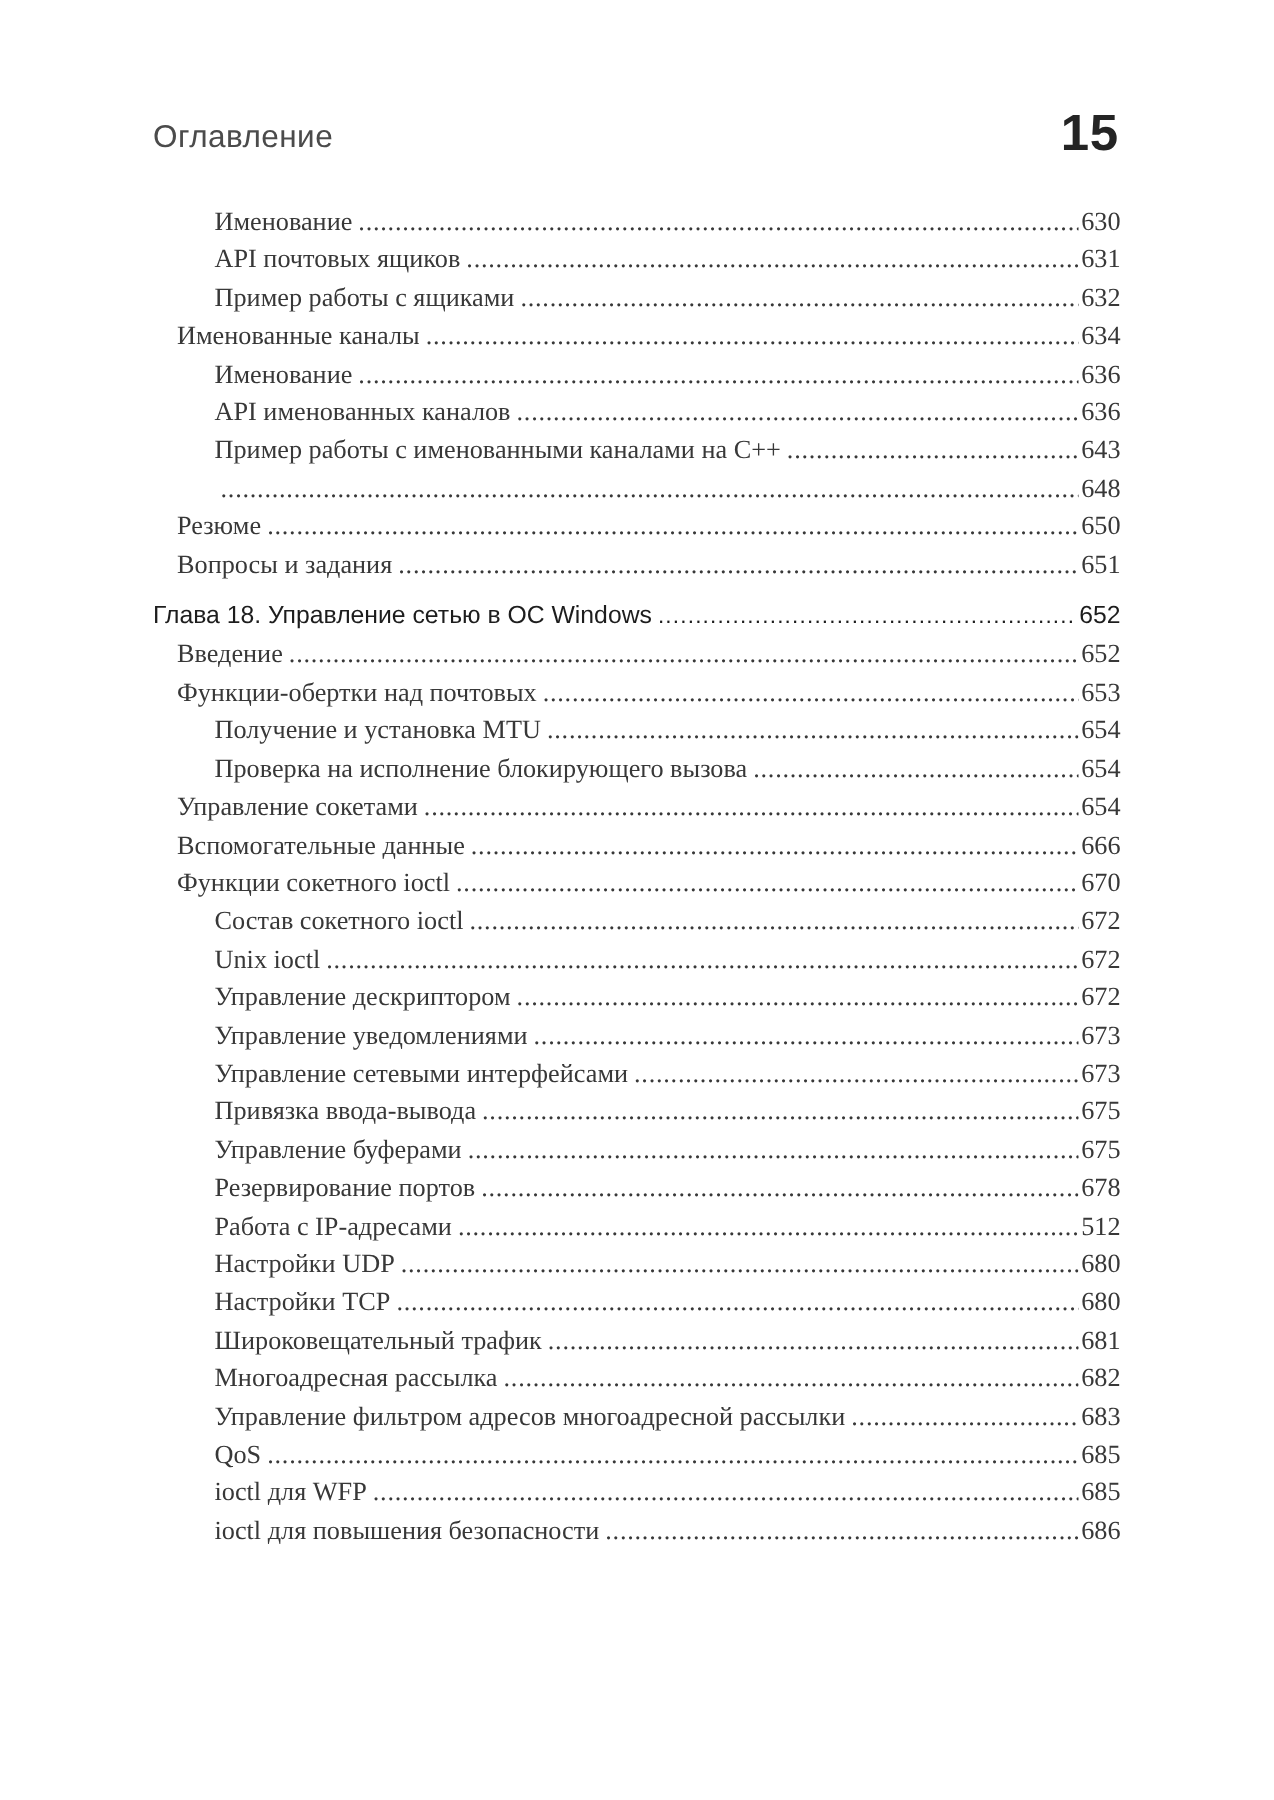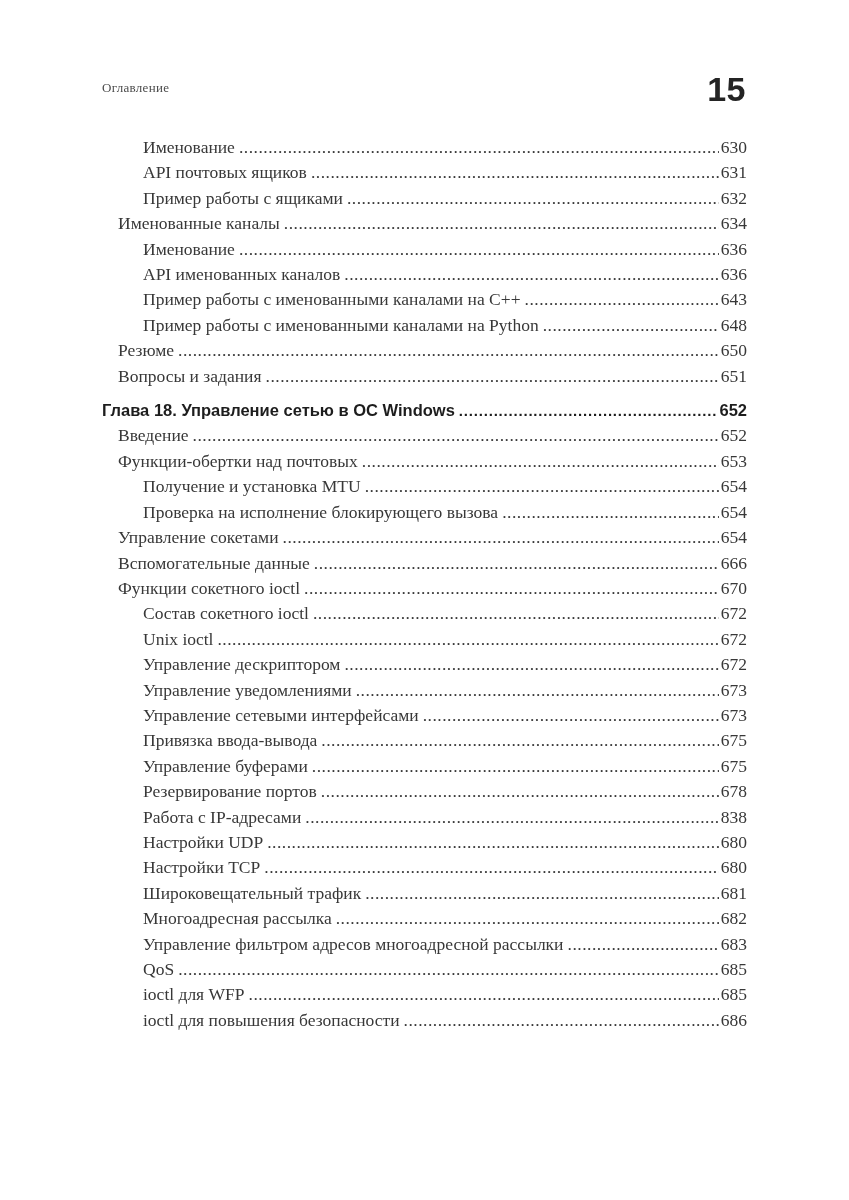--- a/index.html
+++ b/index.html
@@ -20,22 +20,22 @@
     position: absolute;
     top: 68px;
     left: 102px;
     right: 102px;
     height: 40px;
   }
   .running-title {
     position: absolute;
     left: 0;
     top: 12px;
-    font-family: Liberation Serif, serif;
-    font-size: 13px;
+    font-family: Liberation Sans, sans-serif;
+    font-size: 21px;
     color: #4b4b4b;
     letter-spacing: 0.3px;
   }
   .page-number {
     position: absolute;
     right: 1px;
     top: 2px;
     font-family: "Liberation Sans", sans-serif;
     font-size: 34px;
     font-weight: bold;
@@ -71,21 +71,21 @@
   .toc-dots::after {
     content: "..................................................................................................................................................................................................";
     letter-spacing: 0.5px;
   }
   .toc-page {
     flex: 0 0 auto;
     white-space: nowrap;
   }
   .toc-row.chapter {
     font-family: "Liberation Sans", sans-serif;
-    font-weight: bold;
+    font-weight: normal;
     font-size: 16.5px;
     color: #1d1d1d;
     margin-top: 9px;
   }
   .toc-row.chapter .toc-dots::after {
     letter-spacing: 0.8px;
     font-size: 15px;
   }
 </style>
 </head>
@@ -126,21 +126,20 @@
         <span class="toc-label">API именованных каналов</span>
         <span class="toc-dots"></span>
         <span class="toc-page">636</span>
       </div>
       <div class="toc-row level-2">
         <span class="toc-label">Пример работы с именованными каналами на C++</span>
         <span class="toc-dots"></span>
         <span class="toc-page">643</span>
       </div>
       <div class="toc-row level-2">
-        <span class="toc-label">Пример работы с именованными каналами на Python</span>
         <span class="toc-dots"></span>
         <span class="toc-page">648</span>
       </div>
       <div class="toc-row level-1">
         <span class="toc-label">Резюме</span>
         <span class="toc-dots"></span>
         <span class="toc-page">650</span>
       </div>
       <div class="toc-row level-1">
         <span class="toc-label">Вопросы и задания</span>
@@ -223,21 +222,21 @@
         <span class="toc-page">675</span>
       </div>
       <div class="toc-row level-2">
         <span class="toc-label">Резервирование портов</span>
         <span class="toc-dots"></span>
         <span class="toc-page">678</span>
       </div>
       <div class="toc-row level-2">
         <span class="toc-label">Работа с IP-адресами</span>
         <span class="toc-dots"></span>
-        <span class="toc-page">838</span>
+        <span class="toc-page">512</span>
       </div>
       <div class="toc-row level-2">
         <span class="toc-label">Настройки UDP</span>
         <span class="toc-dots"></span>
         <span class="toc-page">680</span>
       </div>
       <div class="toc-row level-2">
         <span class="toc-label">Настройки TCP</span>
         <span class="toc-dots"></span>
         <span class="toc-page">680</span>

